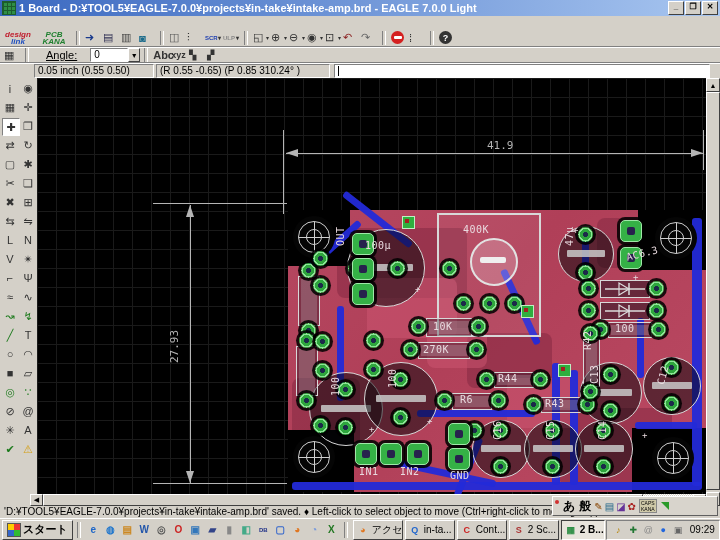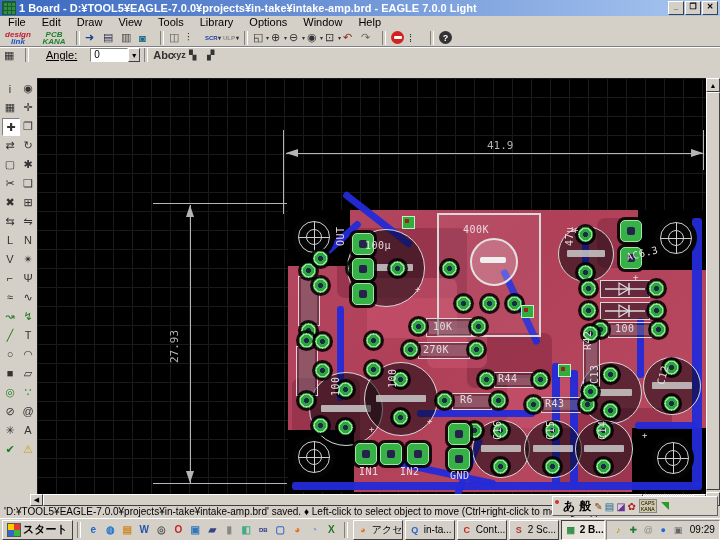--- a/index.html
+++ b/index.html
@@ -96,31 +96,20 @@
 <div id="win">
 
   <div id="titlebar" class="abs">
     <div id="titleicon"></div>
     <div id="title">1 Board - D:¥TOOL5¥EAGLE-7.0.0¥projects¥in-take¥intake-amp.brd - EAGLE 7.0.0 Light</div>
     <div class="winbtn">_</div>
     <div class="winbtn">❐</div>
     <div class="winbtn">✕</div>
   </div>
 
-  <div id="menubar" class="abs">
-      <div class="menuitem">File</div>
-      <div class="menuitem">Edit</div>
-      <div class="menuitem">Draw</div>
-      <div class="menuitem">View</div>
-      <div class="menuitem">Tools</div>
-      <div class="menuitem">Library</div>
-      <div class="menuitem">Options</div>
-      <div class="menuitem">Window</div>
-      <div class="menuitem">Help</div>
-    </div>
 
   <div id="toolbar1" class="abs tbar">
       <div class="ticon" style="width: 34px; flex-direction: column; line-height: 7px; font-size: 8px; font-weight: bold; font-style: italic;">
         <span style="color: rgb(192, 32, 48);">design</span>
         <span style="color: rgb(32, 80, 192);">link</span>
       </div>
       <div class="ticon" style="width: 34px; flex-direction: column; line-height: 7px; font-size: 8px; font-weight: bold; font-style: italic;">
         <span style="color: rgb(32, 128, 48);">PCB</span>
         <span style="color: rgb(32, 128, 48);">KANA</span>
       </div>
@@ -160,20 +149,26 @@
     <span class="sbbtn" style="width:12px;height:14px;">▼</span>
     <div class="tsep"></div>
     <div id="parambtns" style="display:flex;align-items:center;">
         <div class="ticon" style="font-size: 11px; font-weight: bold;">Abc</div>
         <div class="ticon" style="font-size: 9px; font-weight: bold;">xyz</div>
         <div class="ticon" style="font-size: 9px; font-weight: bold;">▚</div>
         <div class="ticon" style="font-size: 9px; font-weight: bold;">▞</div>
       </div>
   </div>
 
+  <div id="coordbar" class="abs">
+    <div style="width:34px;flex:none;"></div>
+    <div class="sunken" style="width:112px;flex:none;">0.05 inch (0.55 0.50)</div>
+    <div class="sunken" style="width:166px;flex:none;margin-left:2px;">(R 0.55 -0.65) (P 0.85 310.24° )</div>
+    <div class="sunken" id="cmdinput" style="margin-left:4px;"><span class="caret"></span><span></span></div>
+  </div>
 
   <div id="palette" class="abs">
       <div class="pcell" style="left: 2px; top: 2px;">ℹ</div>
       <div class="pcell" style="left: 20px; top: 2px;">◉</div>
       <div class="pcell" style="left: 2px; top: 21px;">▦</div>
       <div class="pcell" style="left: 20px; top: 21px;">✛</div>
       <div class="pcell active" style="left: 2px; top: 40px;">✚</div>
       <div class="pcell" style="left: 20px; top: 40px;">❐</div>
       <div class="pcell" style="left: 2px; top: 59px;">⇄</div>
       <div class="pcell" style="left: 20px; top: 59px;">↻</div>

